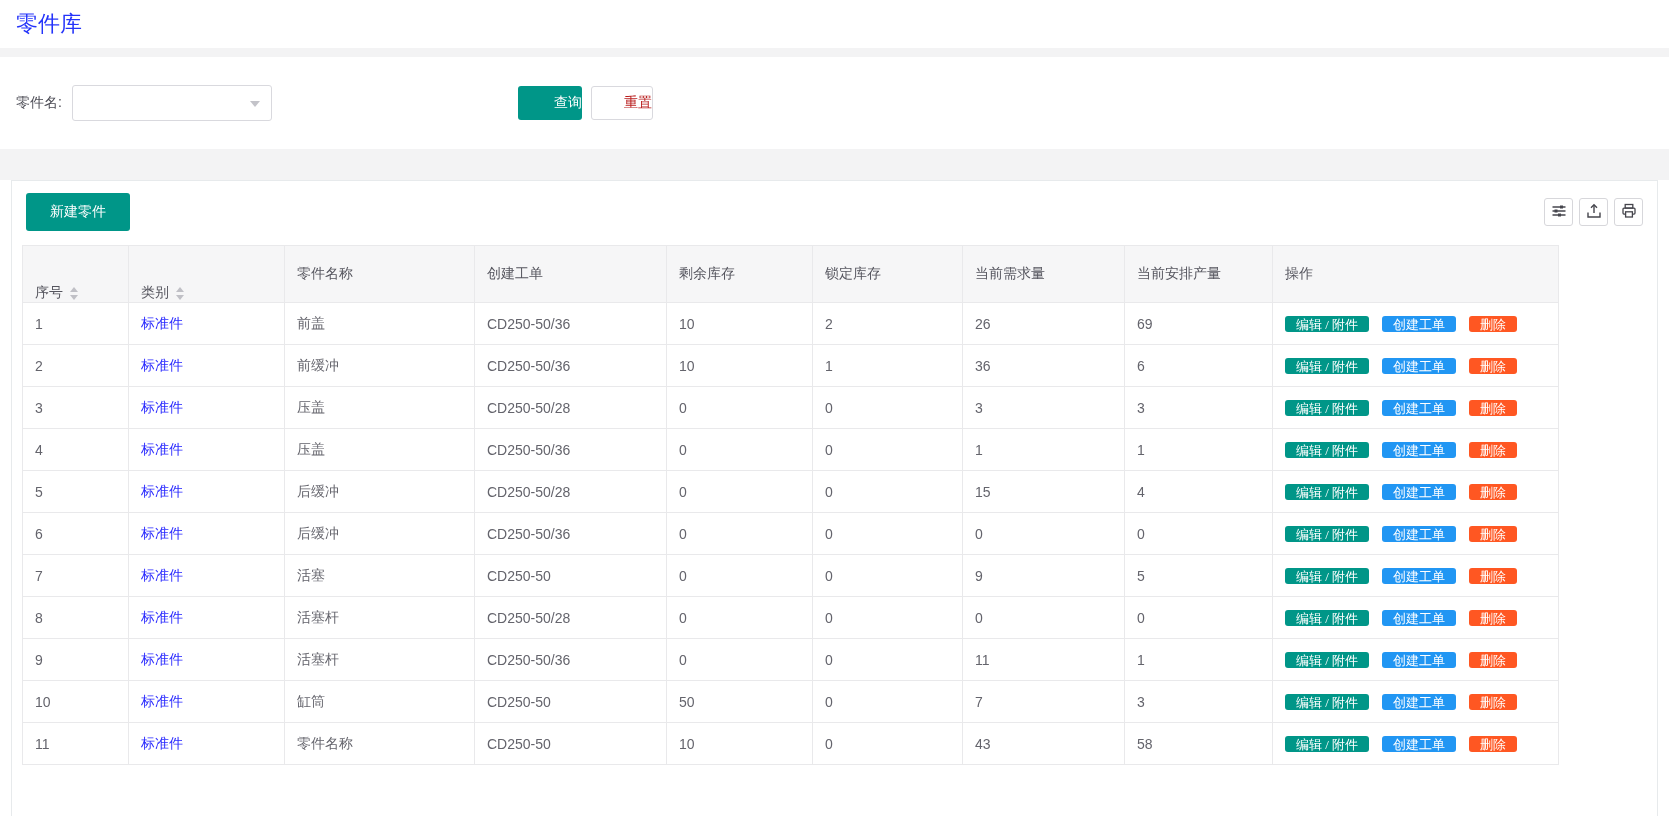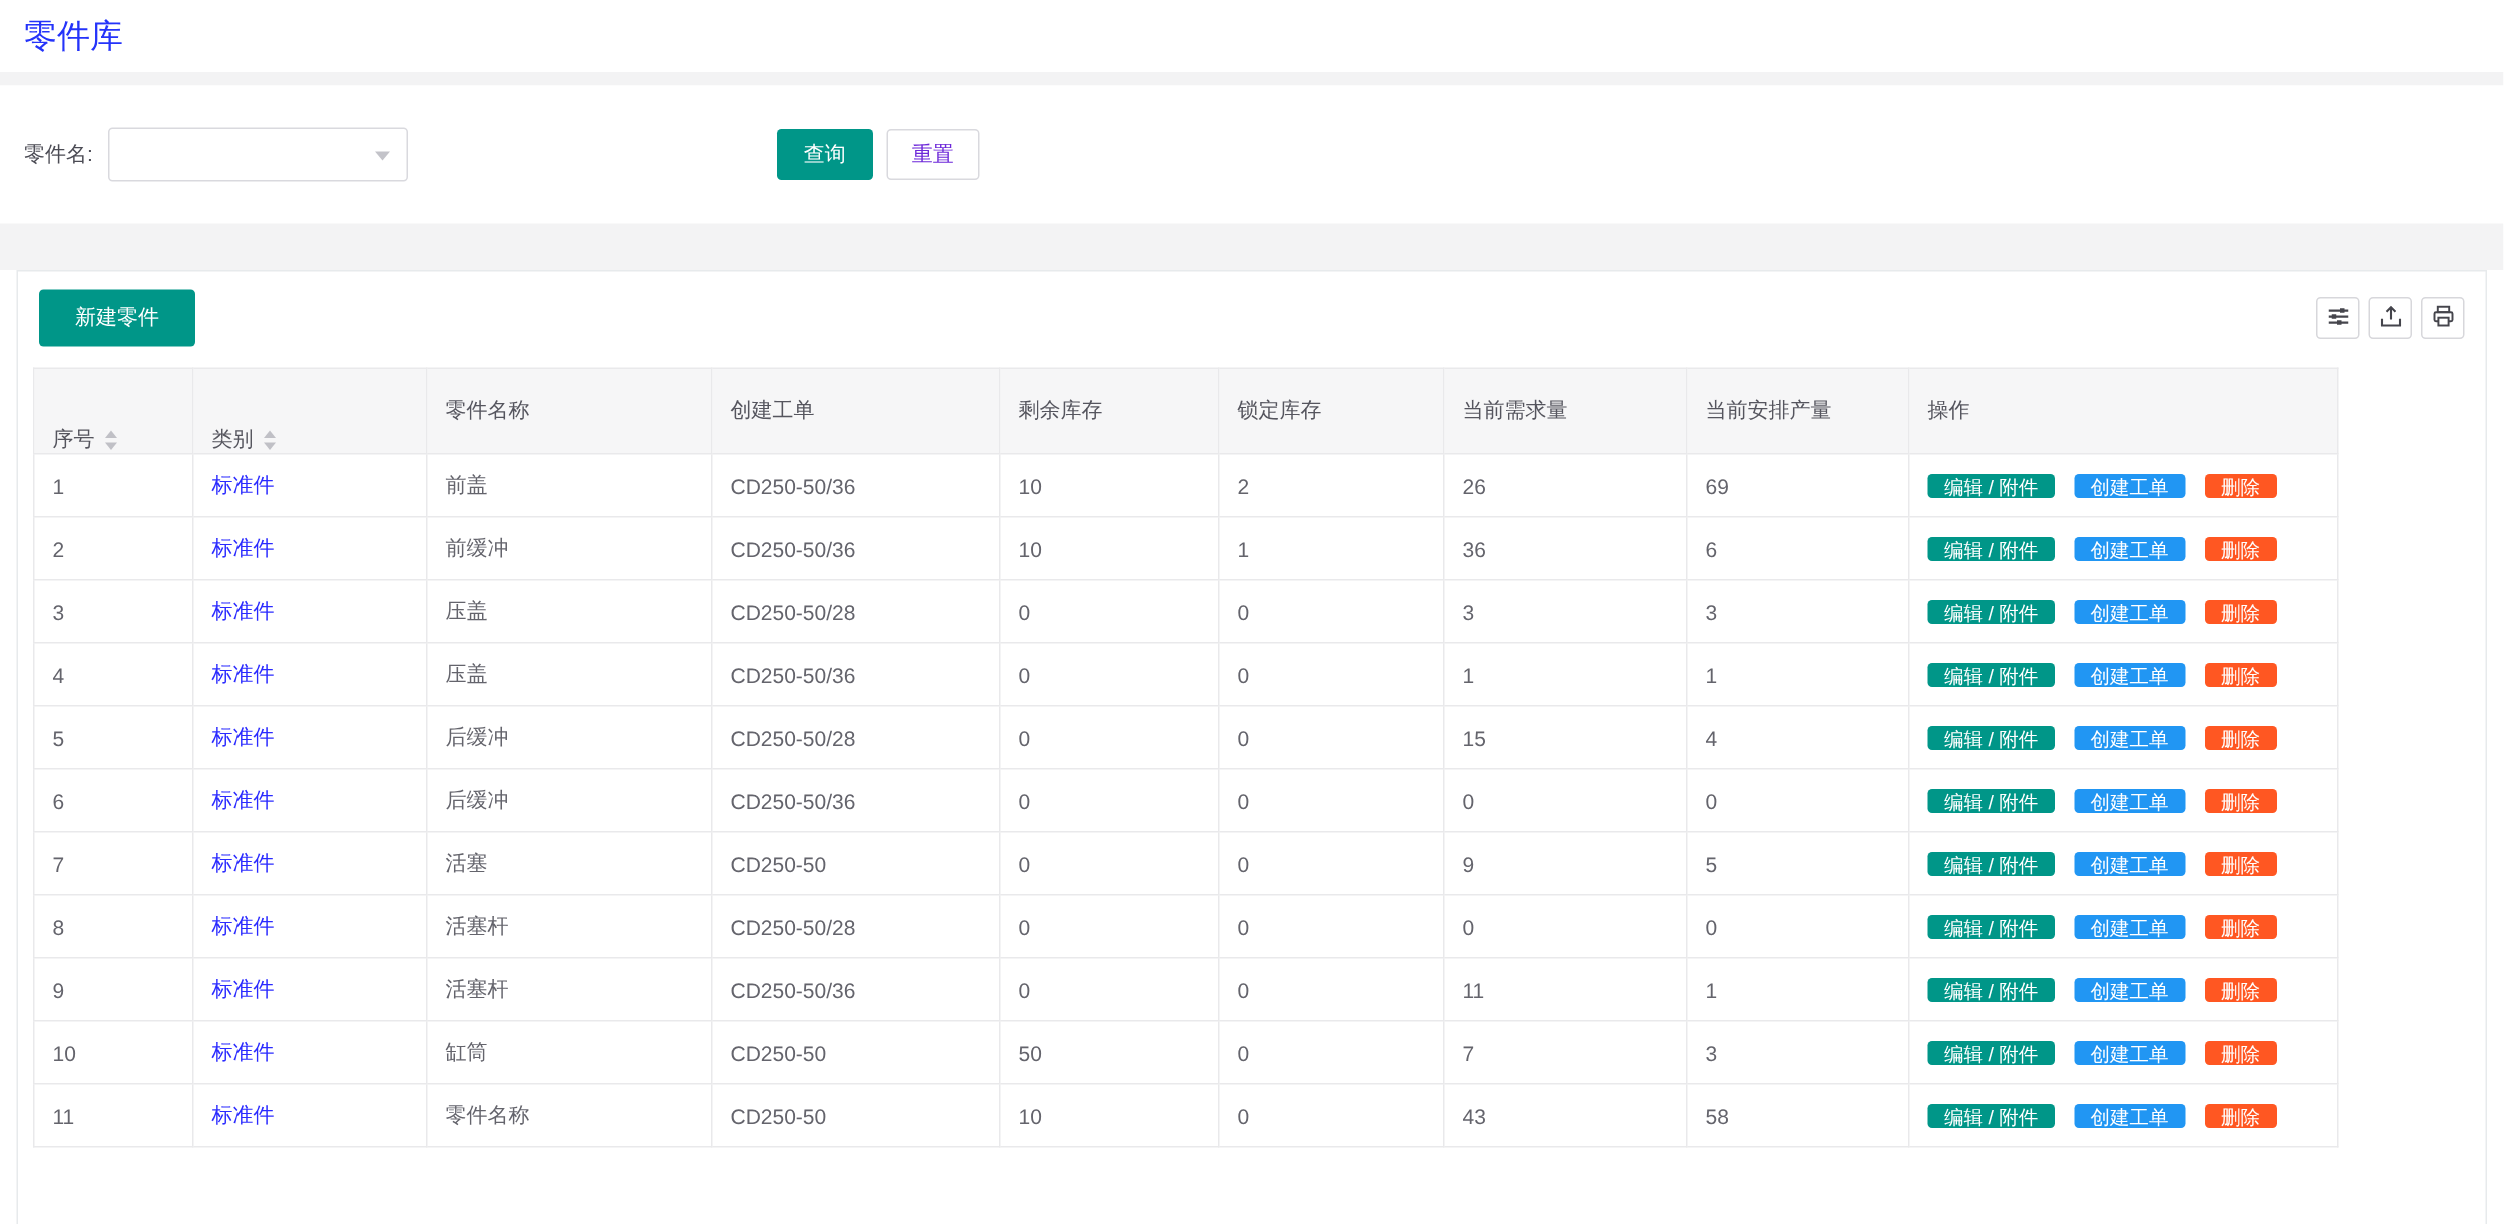--- a/index.html
+++ b/index.html
@@ -22,28 +22,28 @@
     width: 200px; height: 36px; background: #fff;
     border: 1px solid #d9d9de; border-radius: 3px;
     position: relative; display: flex; align-items: center;
     padding: 0 28px 0 10px; font-size: 14px; color: #64646c; cursor: pointer;
   }
   .caret-down {
     position: absolute; right: 11px; top: 15px; width: 0; height: 0;
     border-left: 5px solid transparent; border-right: 5px solid transparent;
     border-top: 6px solid #c3c3c9;
   }
-  .btn { border: none; border-radius: 3px; cursor: pointer; font-family: Liberation Sans, sans-serif; }
+  .btn { border: none; border-radius: 3px; cursor: pointer; font-family: Liberation Serif, serif; text-align: right; }
   .btn-query {
     margin-left: 246px; width: 64px; height: 34px;
     background: var(--teal, #009688); color: #fff; font-size: 14px;
   }
   .btn-reset {
     margin-left: 9px; width: 62px; height: 34px;
-    background: #fff; border: 1px solid #d9d9de; color: #6d28d9; font-size: 14px;
+    background: #fff; border: 1px solid #d9d9de; color: #b91c1c; font-size: 14px;
   }
 
   
   .card {
     margin: 0 11px; background: #fff; border: 1px solid #e7eaec;
     padding: 8px; height: 642px;
   }
   .card-toolbar { display: flex; align-items: center; justify-content: space-between; padding: 4px 6px 14px 6px; }
   .btn-new { height: 38px; padding: 0 24px; background: var(--teal, #009688); color: #ffffff; font-size: 14px; }
   .icon-group { display: flex; gap: 6px; }

